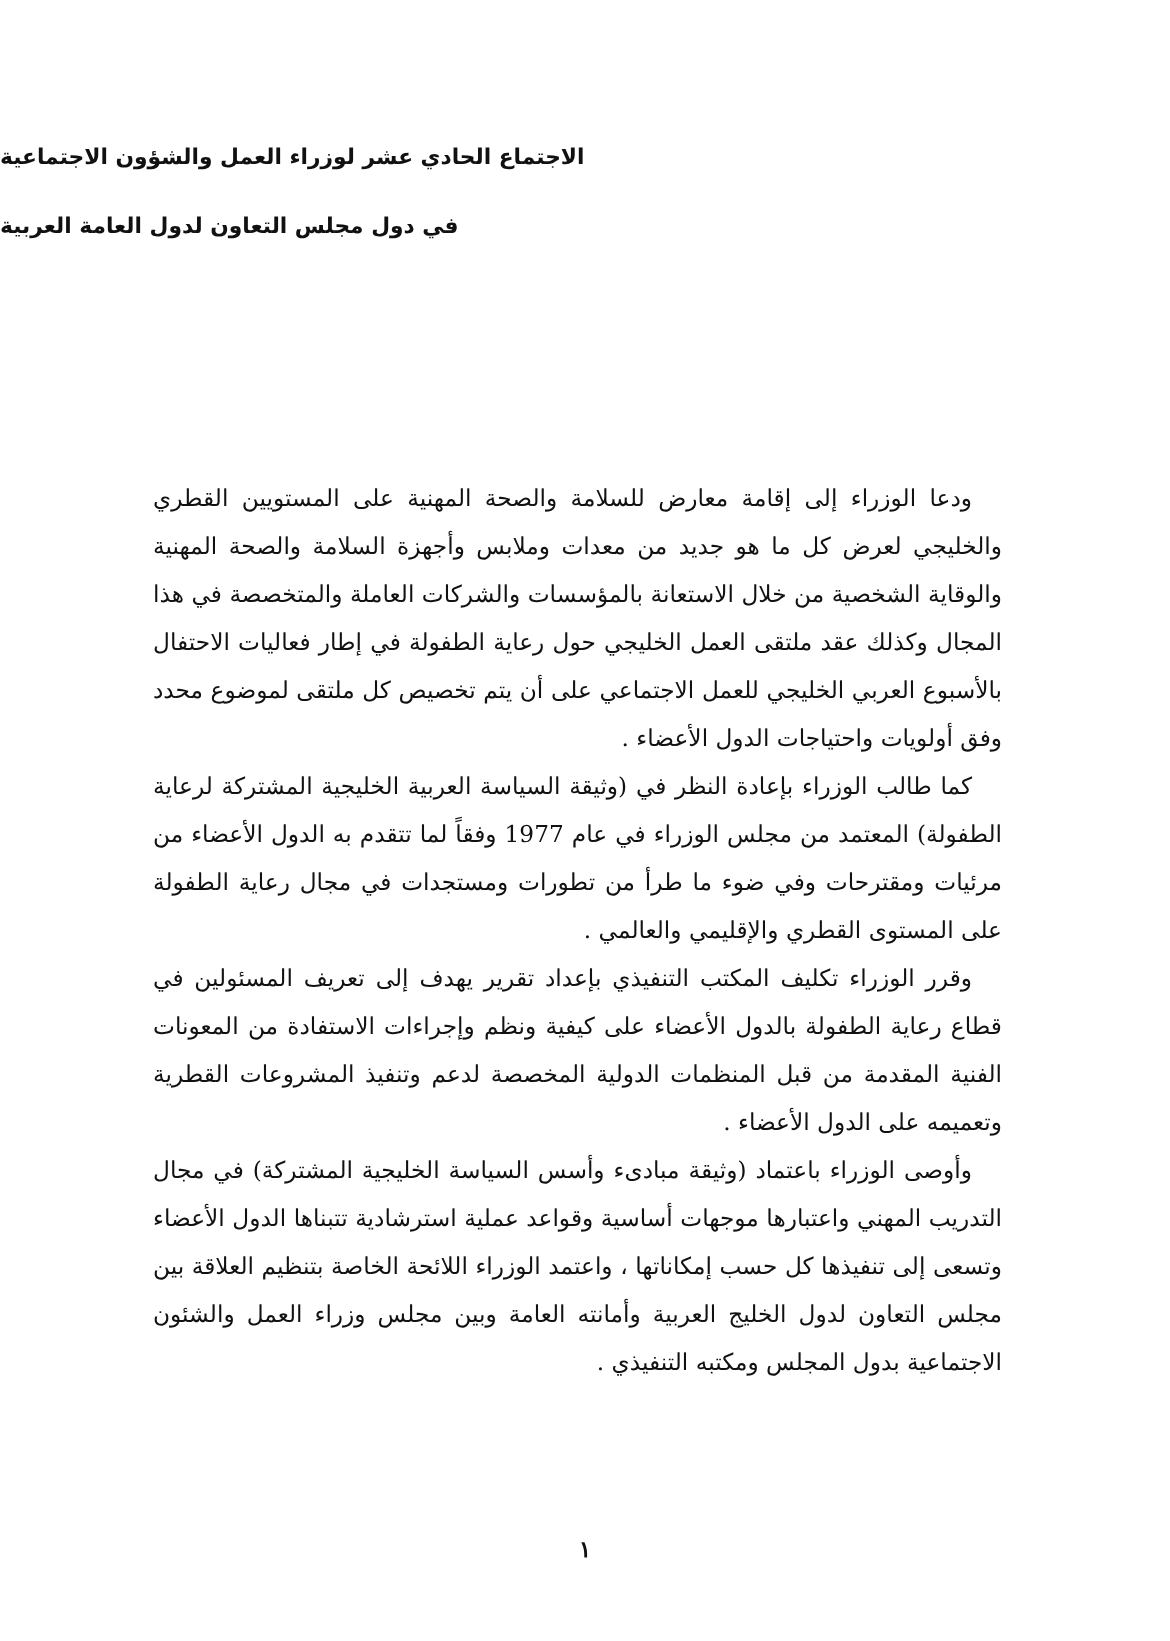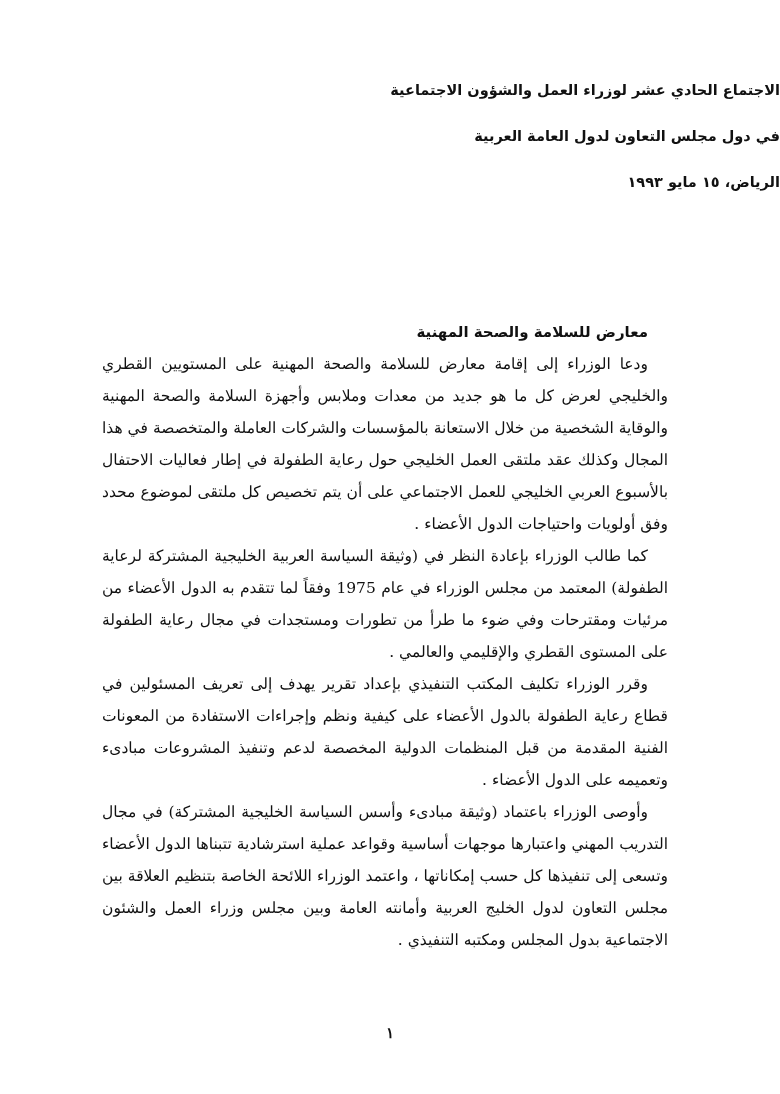--- a/index.html
+++ b/index.html
@@ -1,43 +1,41 @@
 <!DOCTYPE html>
 <html><head>
 <meta charset="utf-8">
 <style>
   html, body { margin: 0; padding: 0; background: #ffffff; }
   body { width: 780px; height: 1094px; position: relative; overflow: hidden; color: #111; }
   .page { position: absolute; left: 0; top: 0; width: 780px; height: 1094px; background: #fff; }
-  .titles { position: absolute; left: 0; right: 0; top: 77px; text-align: right; direction: rtl;
-    font-family: "DejaVu Sans", sans-serif; font-weight: bold; font-size: 14.5px; color: #111; margin-left: 32px; }
+  .titles { position: absolute; left: 0; right: 0; top: 92px; text-align: left; direction: rtl;
+    font-family: "DejaVu Sans", sans-serif; font-weight: bold; font-size: 14.5px; color: #111; }
   .titles div { height: 46px; line-height: 26px; }
   .body-col { position: absolute; left: 102px; width: 566px; top: 316px; direction: rtl; text-align: justify;
     font-family: "DejaVu Serif", serif; font-size: 15.5px; line-height: 32px; color: #111; }
   .body-col p { margin: 0; text-indent: 20px; text-align-last: right; }
   .section-heading { font-family: "DejaVu Sans", sans-serif; font-weight: bold; font-size: 15px;
     margin: 8px 0 6px 0; line-height: 32px; text-indent: 0; }
   .page-num { position: absolute; top: 1024px; left: 0; right: 0; text-align: center;
     font-family: "DejaVu Serif", serif; font-size: 15px; font-weight: bold; direction: rtl; }
 </style>
 </head>
 <body>
 
 <div class="page">
 
   <div class="titles">
     <div>الاجتماع الحادي عشر لوزراء العمل والشؤون الاجتماعية</div>
     <div>في دول مجلس التعاون لدول العامة العربية</div>
-    <div>الرياض، ١٥ مايو ١٩٩٣</div>
   </div>
 
   <div class="body-col">
 
-    <p class="section-heading">معارض للسلامة والصحة المهنية</p>
 
     <p>ودعا الوزراء إلى إقامة معارض للسلامة والصحة المهنية على المستويين القطري والخليجي لعرض كل ما هو جديد من معدات وملابس وأجهزة السلامة والصحة المهنية والوقاية الشخصية من خلال الاستعانة بالمؤسسات والشركات العاملة والمتخصصة في هذا المجال وكذلك عقد ملتقى العمل الخليجي حول رعاية الطفولة في إطار فعاليات الاحتفال بالأسبوع العربي الخليجي للعمل الاجتماعي على أن يتم تخصيص كل ملتقى لموضوع محدد وفق أولويات واحتياجات الدول الأعضاء .</p>
-    <p>كما طالب الوزراء بإعادة النظر في (وثيقة السياسة العربية الخليجية المشتركة لرعاية الطفولة) المعتمد من مجلس الوزراء في عام 1975 وفقاً لما تتقدم به الدول الأعضاء من مرئيات ومقترحات وفي ضوء ما طرأ من تطورات ومستجدات في مجال رعاية الطفولة على المستوى القطري والإقليمي والعالمي .</p>
-    <p>وقرر الوزراء تكليف المكتب التنفيذي بإعداد تقرير يهدف إلى تعريف المسئولين في قطاع رعاية الطفولة بالدول الأعضاء على كيفية ونظم وإجراءات الاستفادة من المعونات الفنية المقدمة من قبل المنظمات الدولية المخصصة لدعم وتنفيذ المشروعات مبادىء وتعميمه على الدول الأعضاء .</p>
+    <p>كما طالب الوزراء بإعادة النظر في (وثيقة السياسة العربية الخليجية المشتركة لرعاية الطفولة) المعتمد من مجلس الوزراء في عام 1977 وفقاً لما تتقدم به الدول الأعضاء من مرئيات ومقترحات وفي ضوء ما طرأ من تطورات ومستجدات في مجال رعاية الطفولة على المستوى القطري والإقليمي والعالمي .</p>
+    <p>وقرر الوزراء تكليف المكتب التنفيذي بإعداد تقرير يهدف إلى تعريف المسئولين في قطاع رعاية الطفولة بالدول الأعضاء على كيفية ونظم وإجراءات الاستفادة من المعونات الفنية المقدمة من قبل المنظمات الدولية المخصصة لدعم وتنفيذ المشروعات القطرية وتعميمه على الدول الأعضاء .</p>
     <p>وأوصى الوزراء باعتماد (وثيقة مبادىء وأسس السياسة الخليجية المشتركة) في مجال التدريب المهني واعتبارها موجهات أساسية وقواعد عملية استرشادية تتبناها الدول الأعضاء وتسعى إلى تنفيذها كل حسب إمكاناتها ، واعتمد الوزراء اللائحة الخاصة بتنظيم العلاقة بين مجلس التعاون لدول الخليج العربية وأمانته العامة وبين مجلس وزراء العمل والشئون الاجتماعية بدول المجلس ومكتبه التنفيذي .</p>
   </div>
 
   <div class="page-num">١</div>
 </div>
 
 </body></html>

